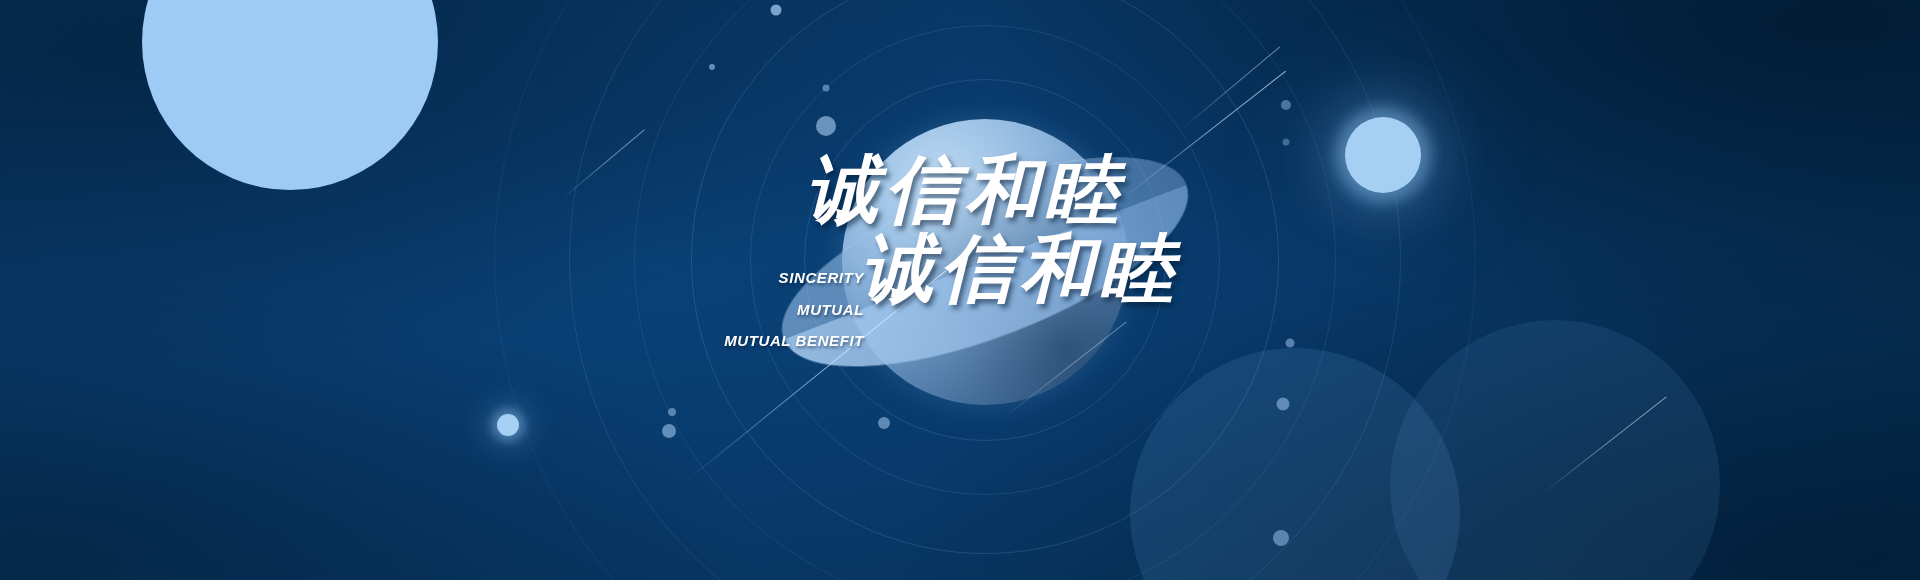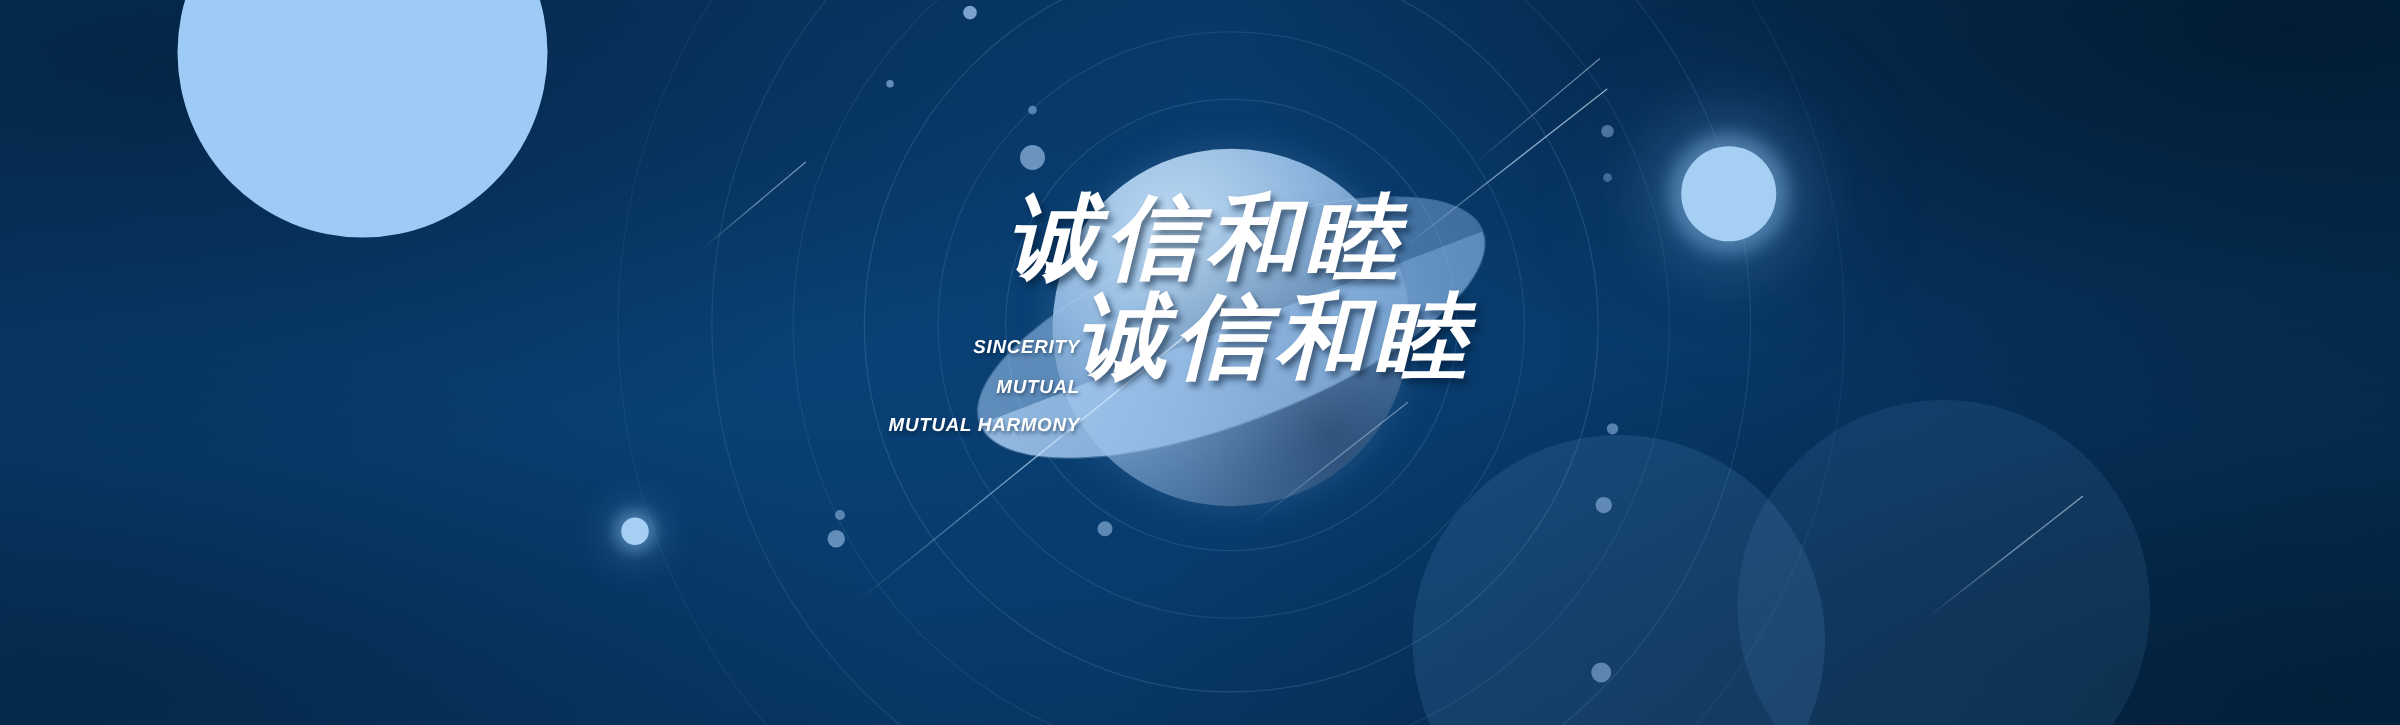--- a/index.html
+++ b/index.html
@@ -162,16 +162,16 @@
   <div class="streak" style="left:1180px;top:130px;width:130px;transform:rotate(-40deg);opacity:.5;"></div>
   <div class="streak" style="left:683px;top:483px;width:380px;transform:rotate(-39deg);opacity:.9;"></div>
   <div class="streak" style="left:1000px;top:420px;width:160px;transform:rotate(-38deg);opacity:.45;"></div>
   <div class="streak" style="left:1540px;top:495px;width:160px;transform:rotate(-38deg);opacity:.6;"></div>
 
   <div class="copy">
     <div class="zh zh-1">诚信和睦</div>
     <div class="zh zh-2">诚信和睦</div>
     <div class="en en-1">SINCERITY</div>
     <div class="en en-2">MUTUAL</div>
-    <div class="en en-3">MUTUAL HARMONY</div>
+    <div class="en en-3">MUTUAL BENEFIT</div>
   </div>
 
 </div>
 
 </body></html>

